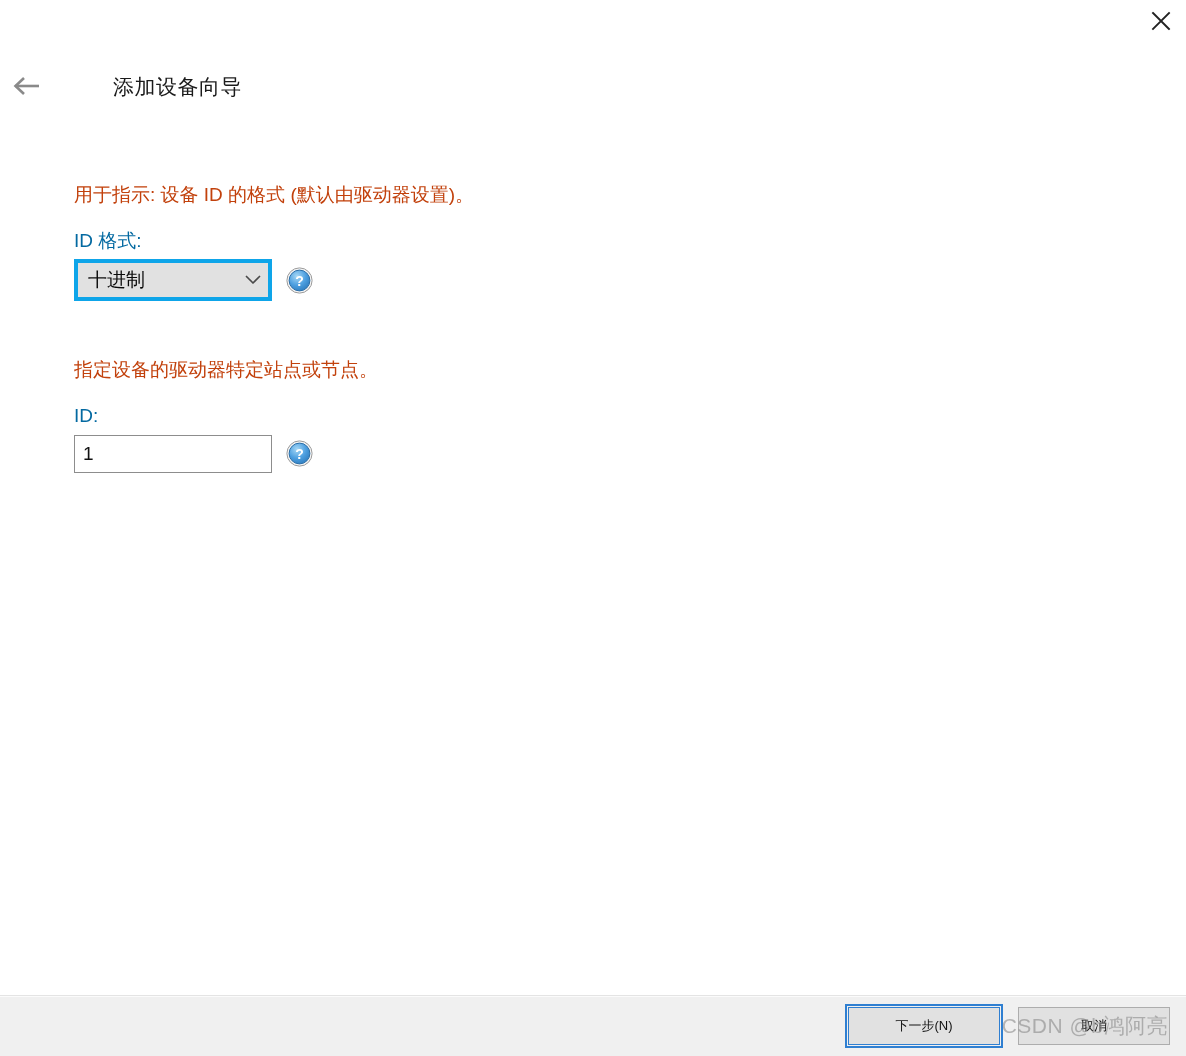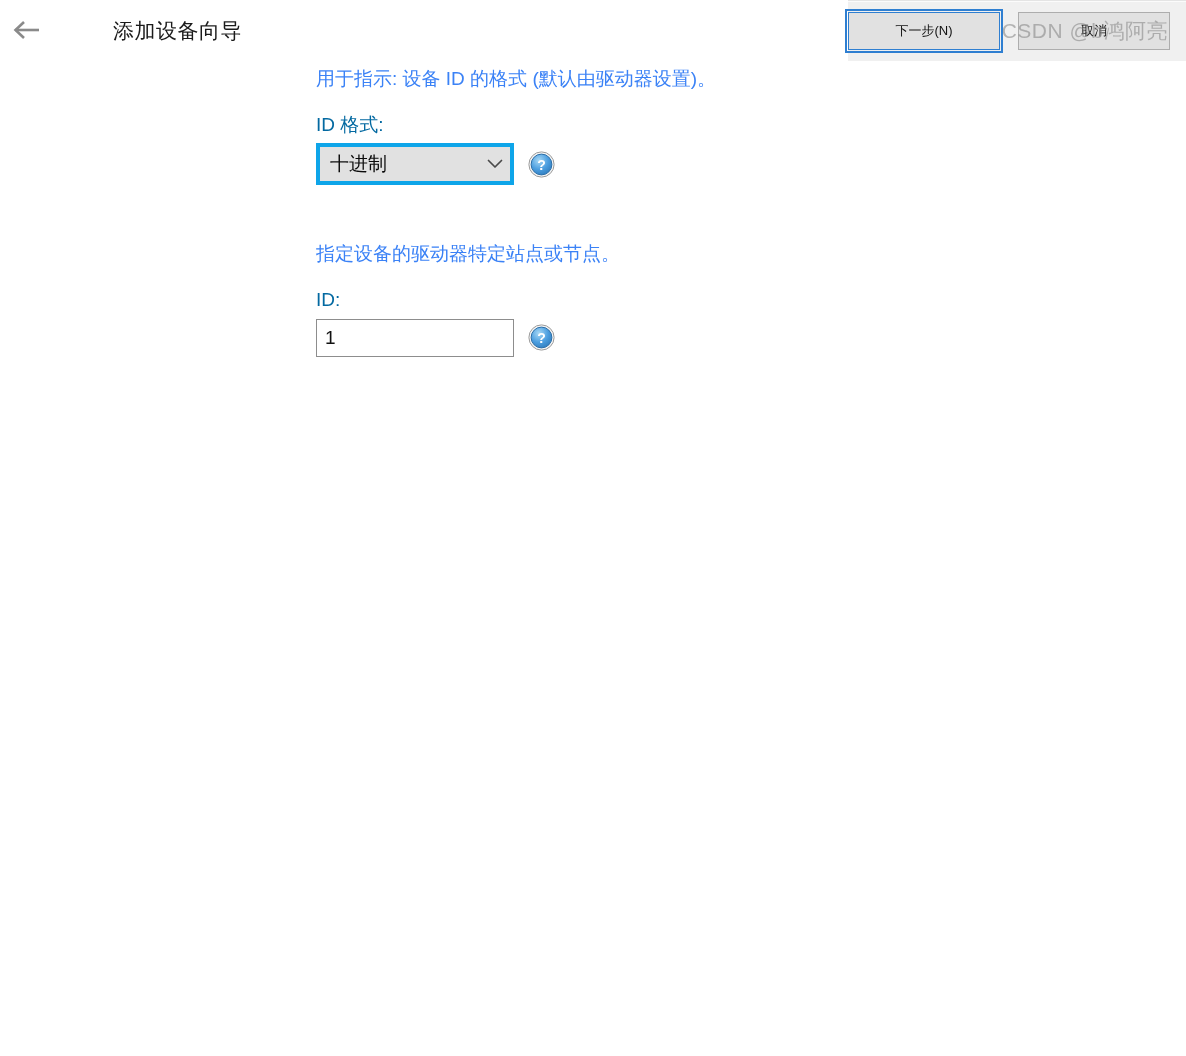--- a/index.html
+++ b/index.html
@@ -16,21 +16,21 @@
     position: relative;
     -webkit-font-smoothing: antialiased;
   }
 
   
   .window {
     position: absolute;
     inset: 0;
     background: #ffffff;
     display: flex;
-    flex-direction: row;
+    flex-direction: column;
   }
 
   
   .titlebar {
     position: relative;
     height: 56px;
     flex: 0 0 auto;
   }
   .close-button {
     position: absolute;
@@ -81,21 +81,21 @@
     padding-left: 74px;
     padding-top: 66px;
     box-sizing: border-box;
   }
 
   .section { margin-bottom: 0; }
 
   .instruction {
     font-size: 19px;
     line-height: 1.35;
-    color: #3b82f6;
+    color: #c2410c;
     white-space: nowrap;
     margin: 0;
   }
 
   .field-label {
     font-size: 19px;
     line-height: 1.35;
     color: #0369a1;
     margin: 20px 15px 6px 0;
     white-space: nowrap;

